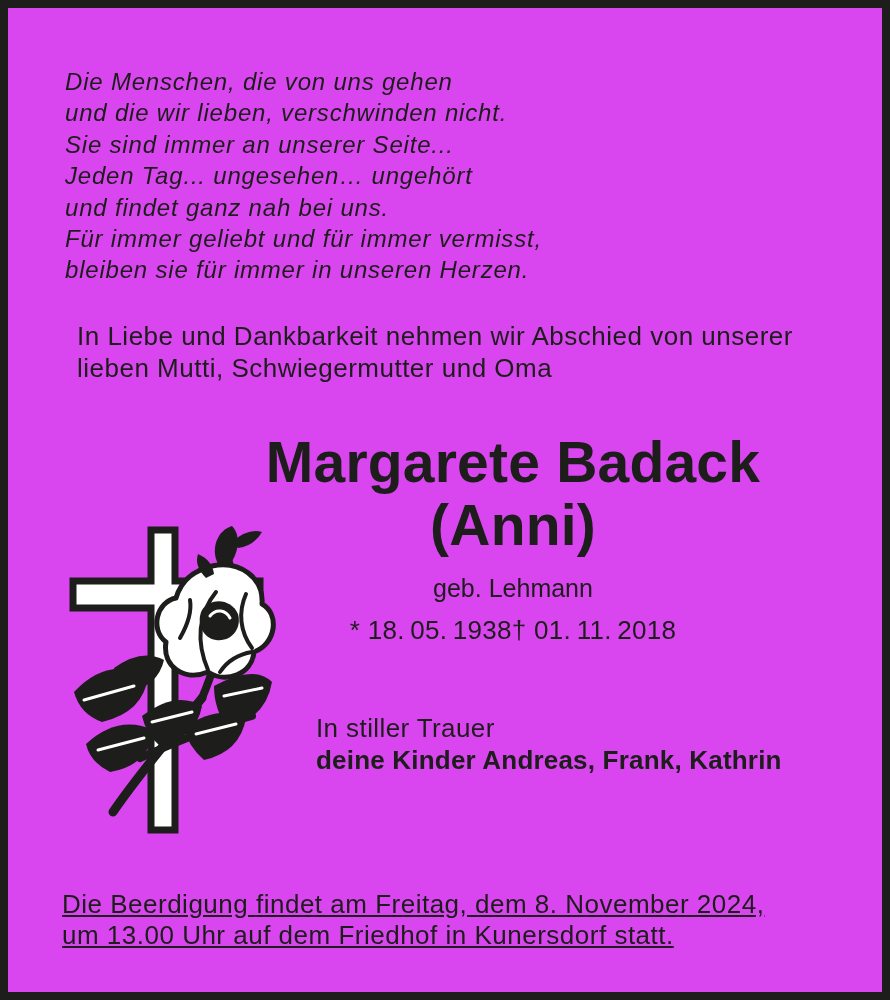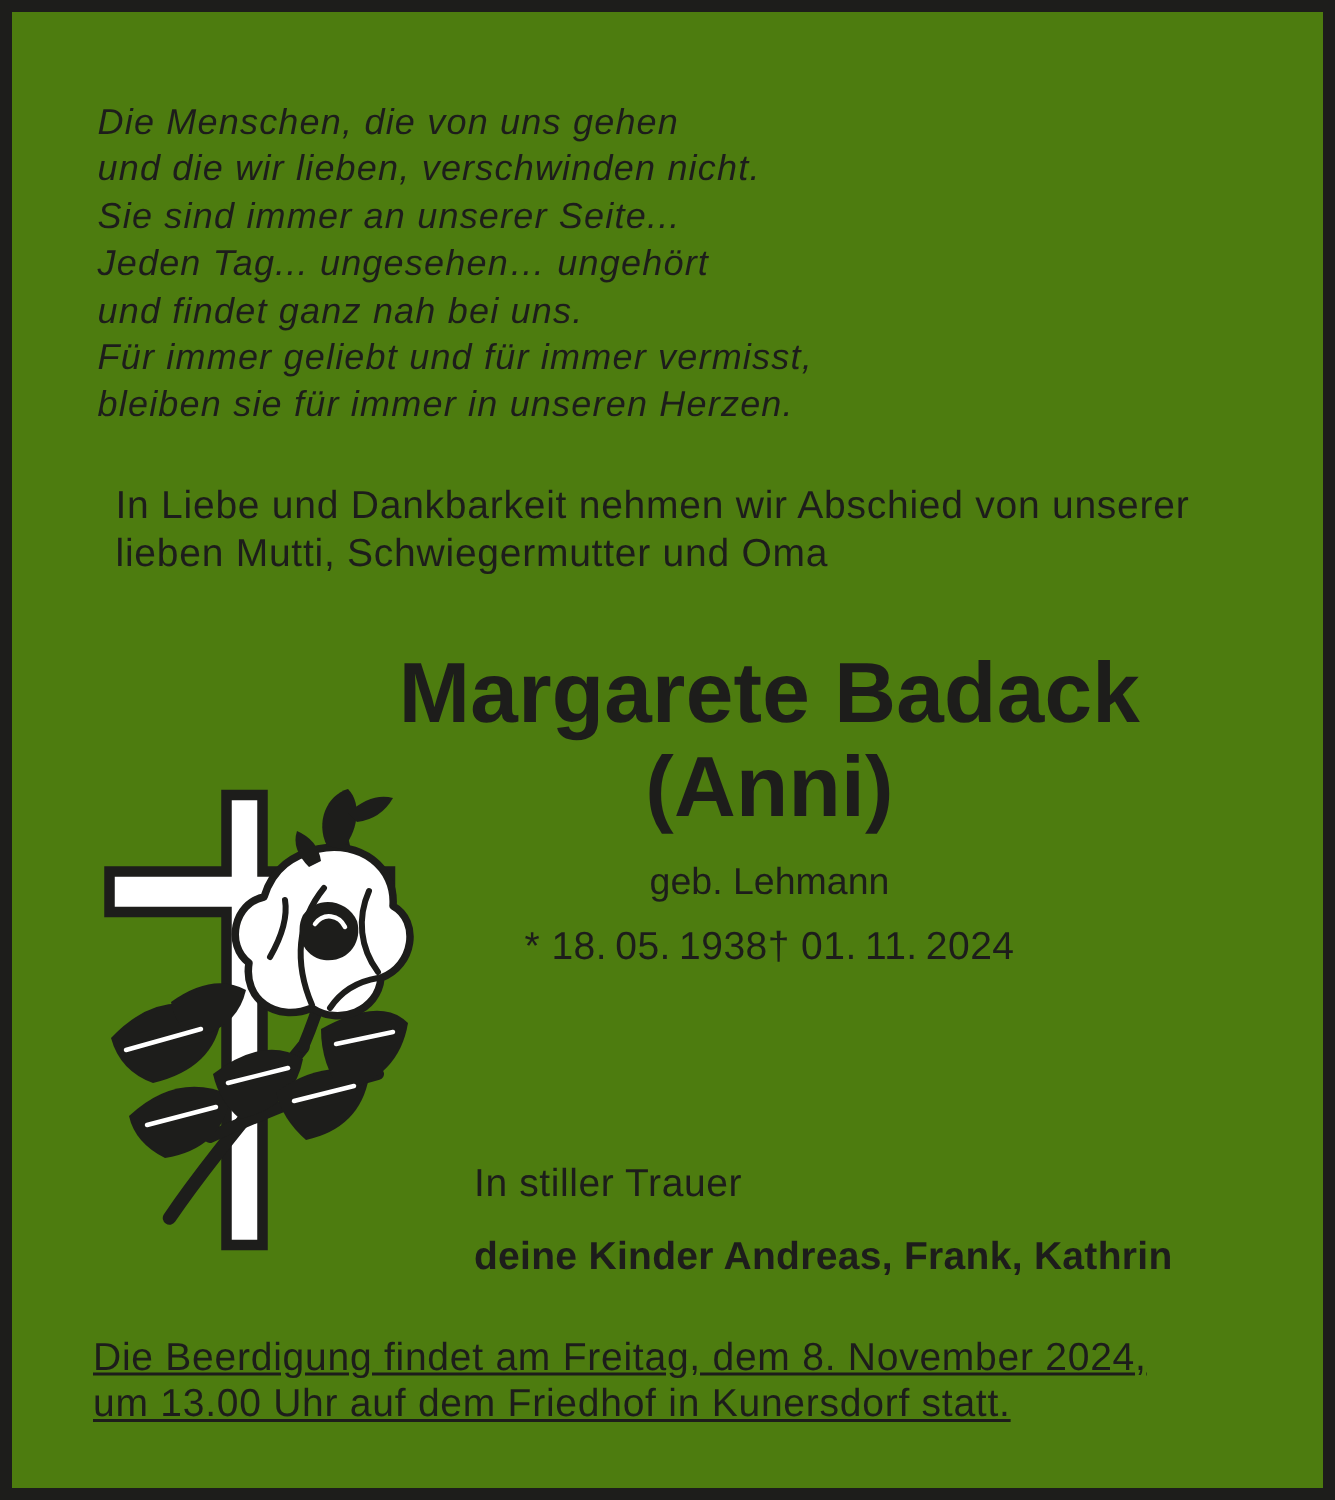--- a/index.html
+++ b/index.html
@@ -6,21 +6,21 @@
   body {
     width: 890px; height: 1000px;
     font-family: "Liberation Sans", "DejaVu Sans", sans-serif;
     color: #1d1d1b;
   }
   .page {
     position: relative;
     width: 890px; height: 1000px;
     box-sizing: border-box;
     border: 8px solid #1d1d1b;
-    background: #4d7c0f;
+    background: #d946ef;
     overflow: hidden;
   }
   .poem {
     position: absolute; left: 57px; top: 58px;
     font-size: 24px; font-style: italic; font-weight: 500;
     line-height: 31.4px; letter-spacing: 0.8px;
     white-space: nowrap;
   }
   .intro {
     position: absolute; left: 57px; top: 312px;
@@ -42,26 +42,26 @@
   .life-dates {
     font-size: 26px; line-height: 32px; margin-top: 11px;
     letter-spacing: 0.3px;
   }
   .life-dates .birth { }
   .art {
     position: absolute; left: 48px; top: 512px;
     width: 220px; height: 332px;
   }
   .mourning {
-    position: absolute; left: 308px; top: 764px;
+    position: absolute; left: 308px; top: 704px;
     font-size: 26px; line-height: 32px; letter-spacing: 0.4px;
     white-space: nowrap;
   }
   .mourners {
-    margin-top: 17px; font-weight: 700; letter-spacing: 0.2px;
+    margin-top: 0; font-weight: 700; letter-spacing: 0.2px;
   }
   .funeral {
     position: absolute; left: 54px; top: 881px;
     font-size: 26px; line-height: 31px; letter-spacing: 0.5px;
     white-space: nowrap;
     text-decoration: underline;
   }
 </style>
 </head>
 <body>
@@ -81,21 +81,21 @@
   <div class="intro">
     <div>In Liebe und Dankbarkeit nehmen wir Abschied von unserer</div>
     <div>lieben Mutti, Schwiegermutter und Oma</div>
   </div>
 
   <div class="name-block">
     <div class="deceased-name">Margarete Badack</div>
     <div class="deceased-name">(Anni)</div>
     <div class="maiden-name">geb. Lehmann</div>
     <div class="life-dates">
-      <span class="birth">* 18. 05. 1938</span><span class="death">† 01. 11. 2024</span>
+      <span class="birth">* 18. 05. 1938</span><span class="death">† 01. 11. 2018</span>
     </div>
   </div>
 
   <div class="art">
     <svg viewBox="0 0 220 332" width="220" height="332" aria-hidden="true">
 
       <g>
         <path d="M95 10 H119 V61 H204 V88 H119 V310 H95 V88 H17 V61 H95 Z" fill="#ffffff" stroke="#1d1d1b" stroke-width="7" stroke-linejoin="miter"></path>
       </g>
 

